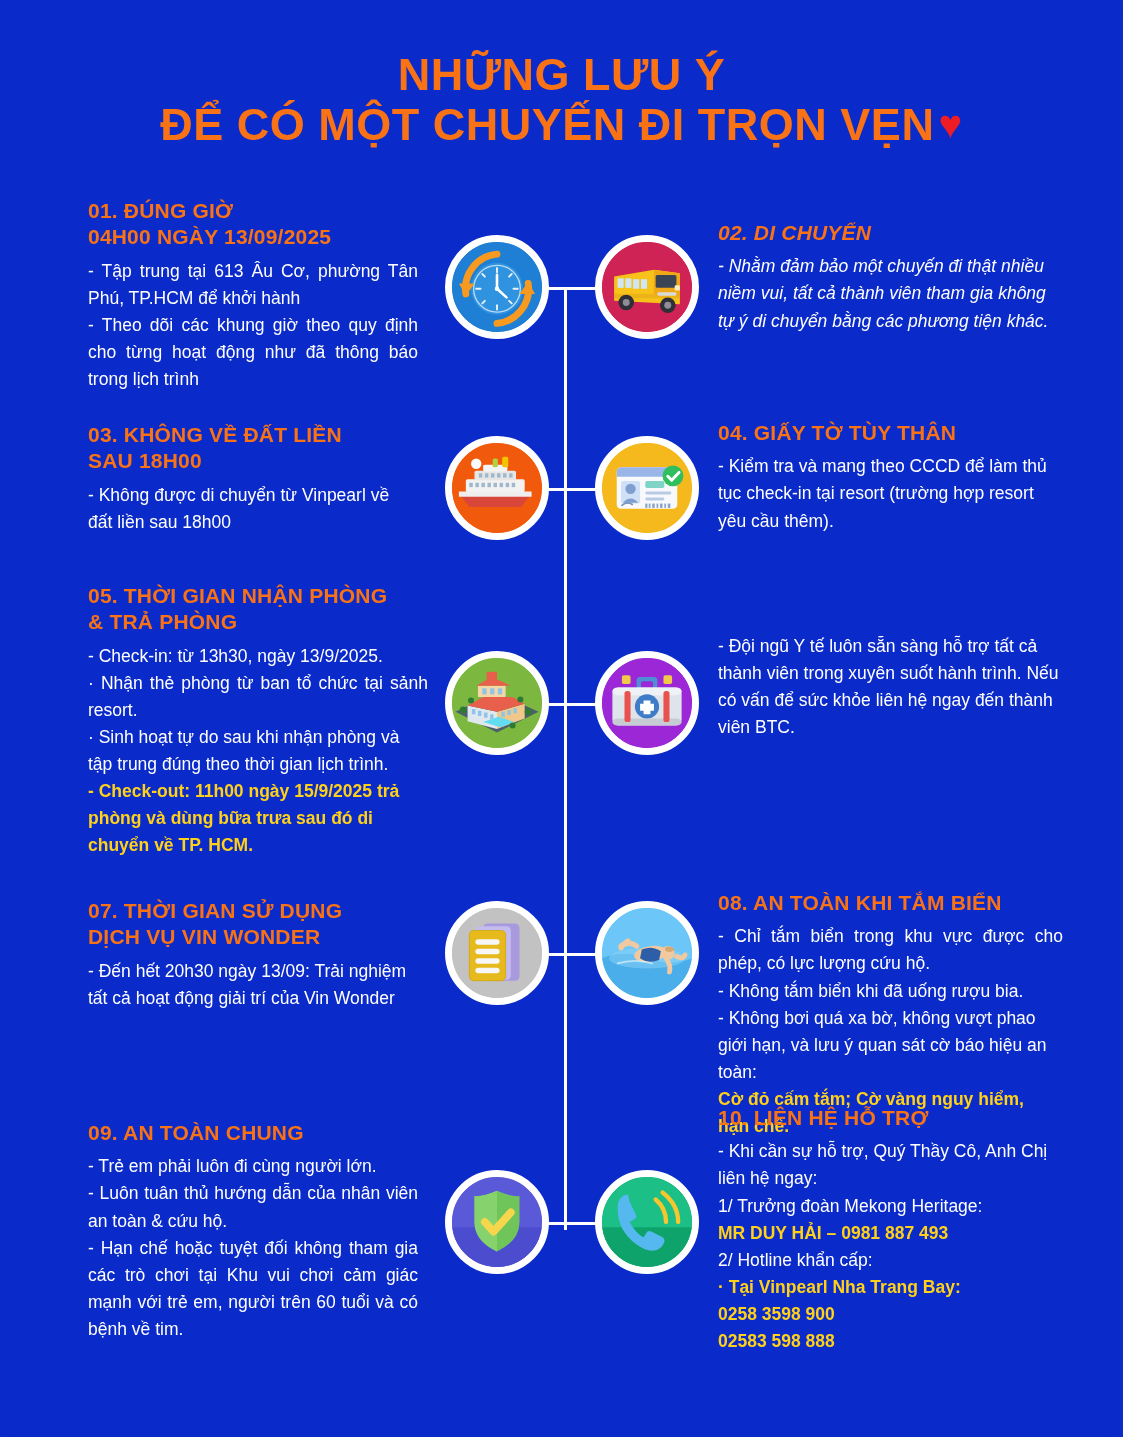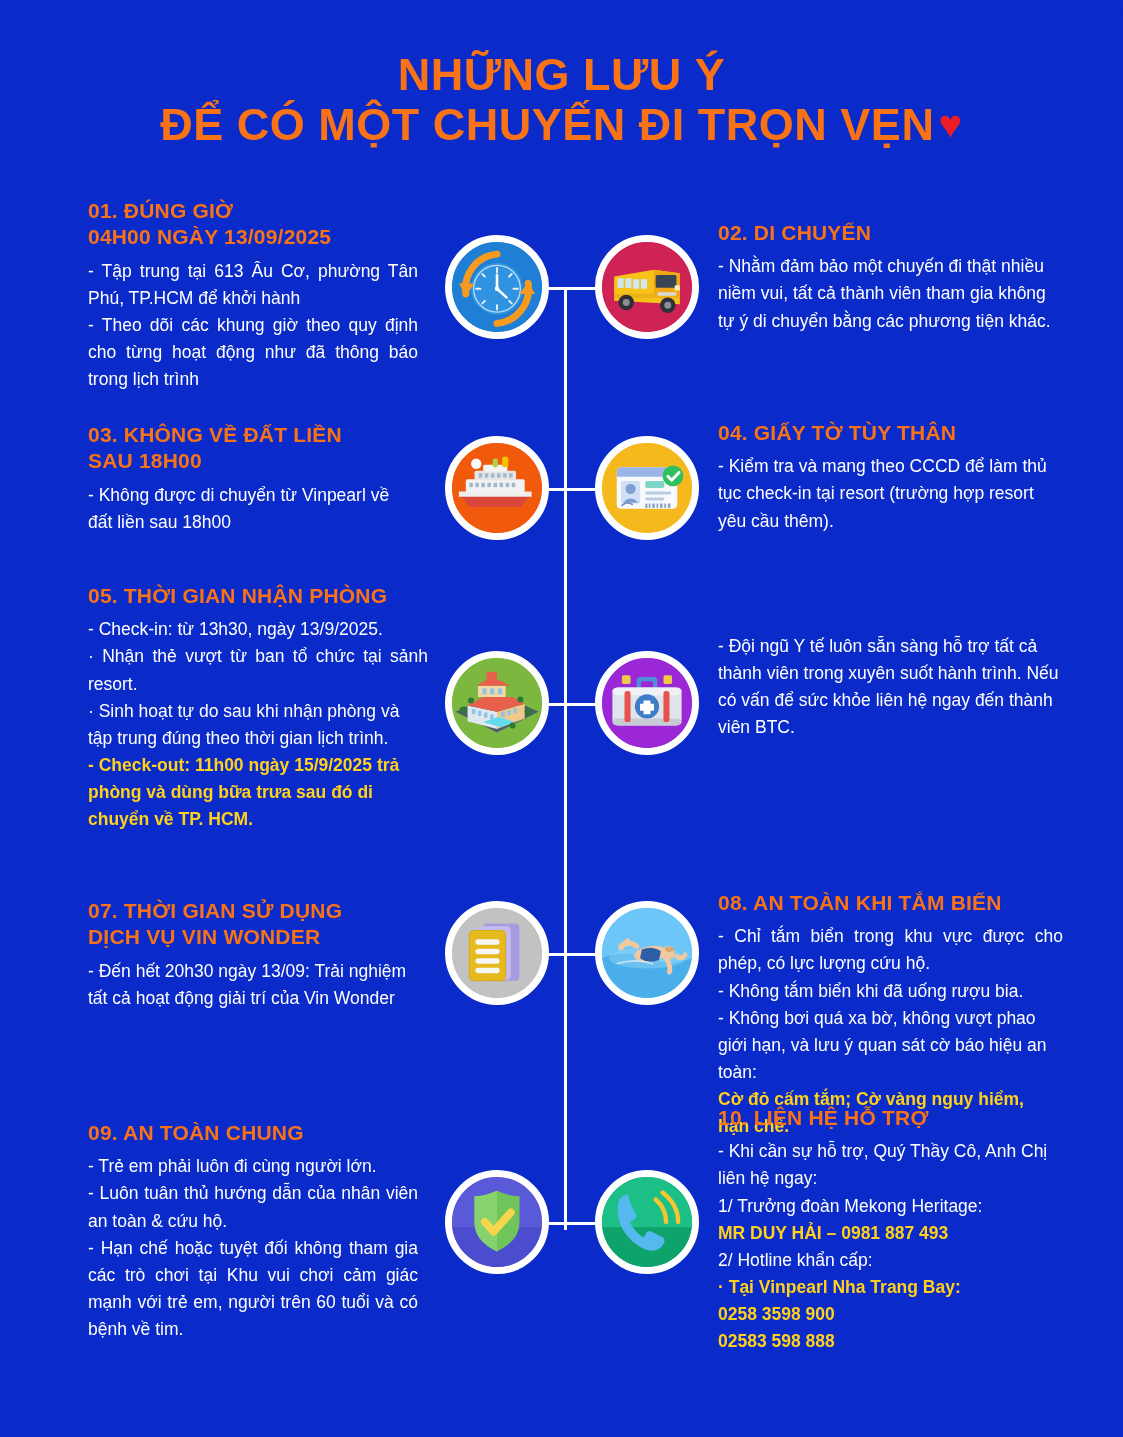--- a/index.html
+++ b/index.html
@@ -339,21 +339,21 @@
     <div class="b-head">
       <div>01. ĐÚNG GIỜ</div>
       <div>04H00 NGÀY 13/09/2025</div>
     </div>
     <div class="b-body just">
       <p>- Tập trung tại 613 Âu Cơ, phường Tân Phú, TP.HCM để khởi hành</p>
       <p>- Theo dõi các khung giờ theo quy định cho từng hoạt động như đã thông báo trong lịch trình</p>
     </div>
   </div>
 
-  <div class="block right" style="left:718px; top:220px; width:340px;">
+  <div class="block right" style="left:718px; top:220px; width:340px;font-style:italic;">
     <div class="b-head">02. DI CHUYỂN</div>
     <div class="b-body">
       <p>- Nhằm đảm bảo một chuyến đi thật nhiều niềm vui, tất cả thành viên tham gia không tự ý di chuyển bằng các phương tiện khác.</p>
     </div>
   </div>
 
   <div class="block left" style="left:88px; top:422px; width:330px;">
     <div class="b-head">
       <div>03. KHÔNG VỀ ĐẤT LIỀN</div>
       <div>SAU 18H00</div>
@@ -366,24 +366,25 @@
   <div class="block right" style="left:718px; top:420px; width:345px;">
     <div class="b-head">04. GIẤY TỜ TÙY THÂN</div>
     <div class="b-body">
       <p>- Kiểm tra và mang theo CCCD để làm thủ tục check-in tại resort (trường hợp resort yêu cầu thêm).</p>
     </div>
   </div>
 
   <div class="block left" style="left:88px; top:583px; width:340px;">
     <div class="b-head">
       <div>05. THỜI GIAN NHẬN PHÒNG</div>
+      <div>&amp; TRẢ PHÒNG</div>
     </div>
     <div class="b-body">
       <p>- Check-in: từ 13h30, ngày 13/9/2025.</p>
-      <p class="just">· Nhận thẻ vượt từ ban tổ chức tại sảnh resort.</p>
+      <p class="just">· Nhận thẻ phòng từ ban tổ chức tại sảnh resort.</p>
       <p>· Sinh hoạt tự do sau khi nhận phòng và tập trung đúng theo thời gian lịch trình.</p>
       <p class="hl">- Check-out: 11h00 ngày 15/9/2025 trả phòng và dùng bữa trưa sau đó di chuyển về TP. HCM.</p>
     </div>
   </div>
 
   <div class="block right" style="left:718px; top:633px; width:345px;">
     <div class="b-body">
       <p>- Đội ngũ Y tế luôn sẵn sàng hỗ trợ tất cả thành viên trong xuyên suốt hành trình. Nếu có vấn để sức khỏe liên hệ ngay đến thành viên BTC.</p>
     </div>
   </div>

